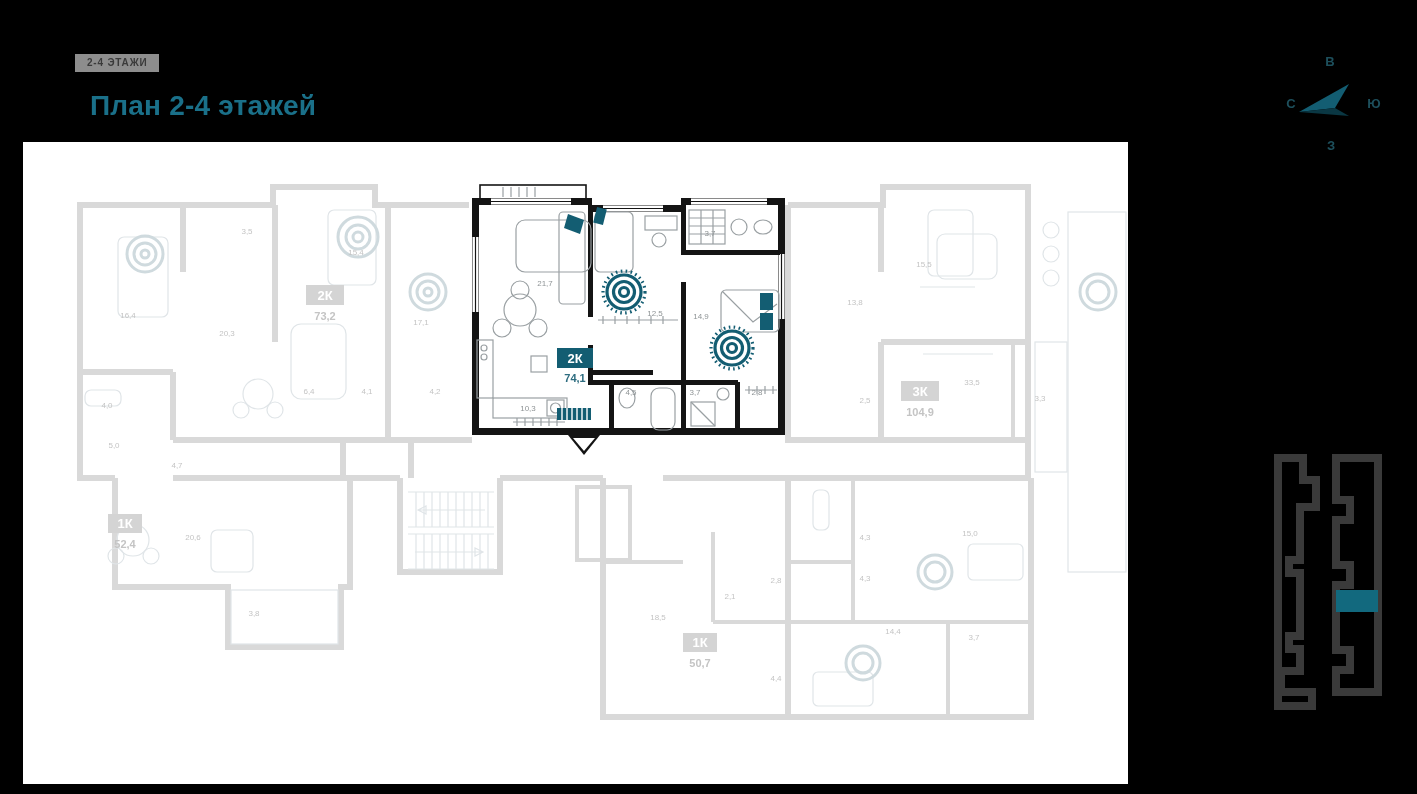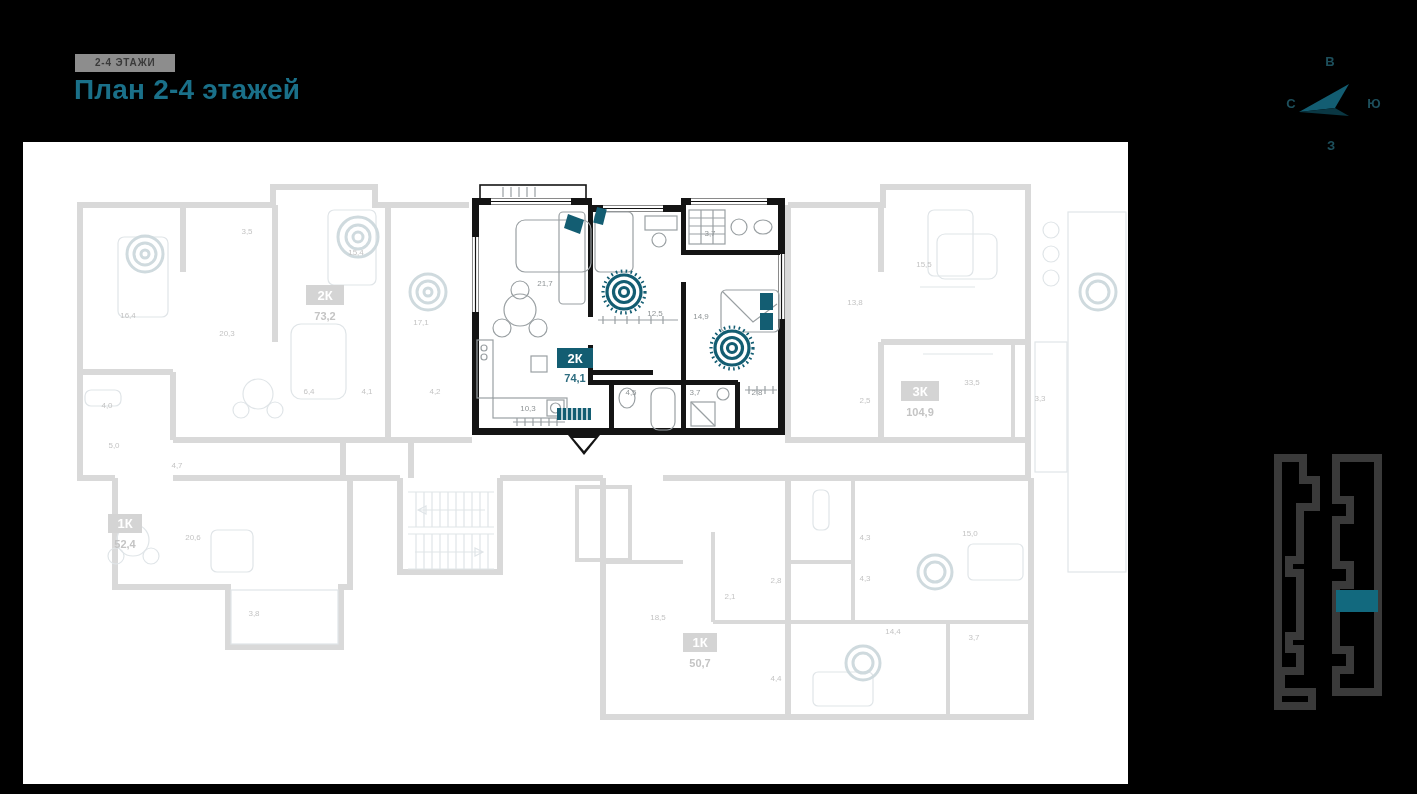--- a/index.html
+++ b/index.html
@@ -1,21 +1,21 @@
 <!DOCTYPE html>
 <html><head>
 <meta charset="utf-8">
 <style>
   html,body{margin:0;padding:0;background:#000;width:1417px;height:794px;overflow:hidden;
     font-family:"Liberation Sans", sans-serif;}
   .stage{position:relative;width:1417px;height:794px;background:#000;}
   
   .chip{position:absolute;left:75px;top:54px;background:#8d8d8d;color:#3a3a3a;
-    font-size:10px;font-weight:bold;letter-spacing:.8px;padding:3px 20px;line-height:12px;}
-  h1.title{position:absolute;left:74px;top:74px;margin:0;color:#1a7089;
+    font-size:10px;font-weight:bold;letter-spacing:.8px;padding:3px 12px;line-height:12px;}
+  h1.title{position:absolute;left:74px;top:74px;margin:16px;color:#1a7089;
     font-size:28px;font-weight:bold;letter-spacing:.2px;}
   
   .canvas{position:absolute;left:23px;top:142px;width:1105px;height:642px;background:#fff;}
   svg{display:block;}
   
   .compass{position:absolute;left:1283px;top:46px;}
   .minimap{position:absolute;left:1256px;top:442px;}
   
   text{font-family:"Liberation Sans", sans-serif;}
   .arealbl{fill:#c4c4c4;font-size:8px;}

